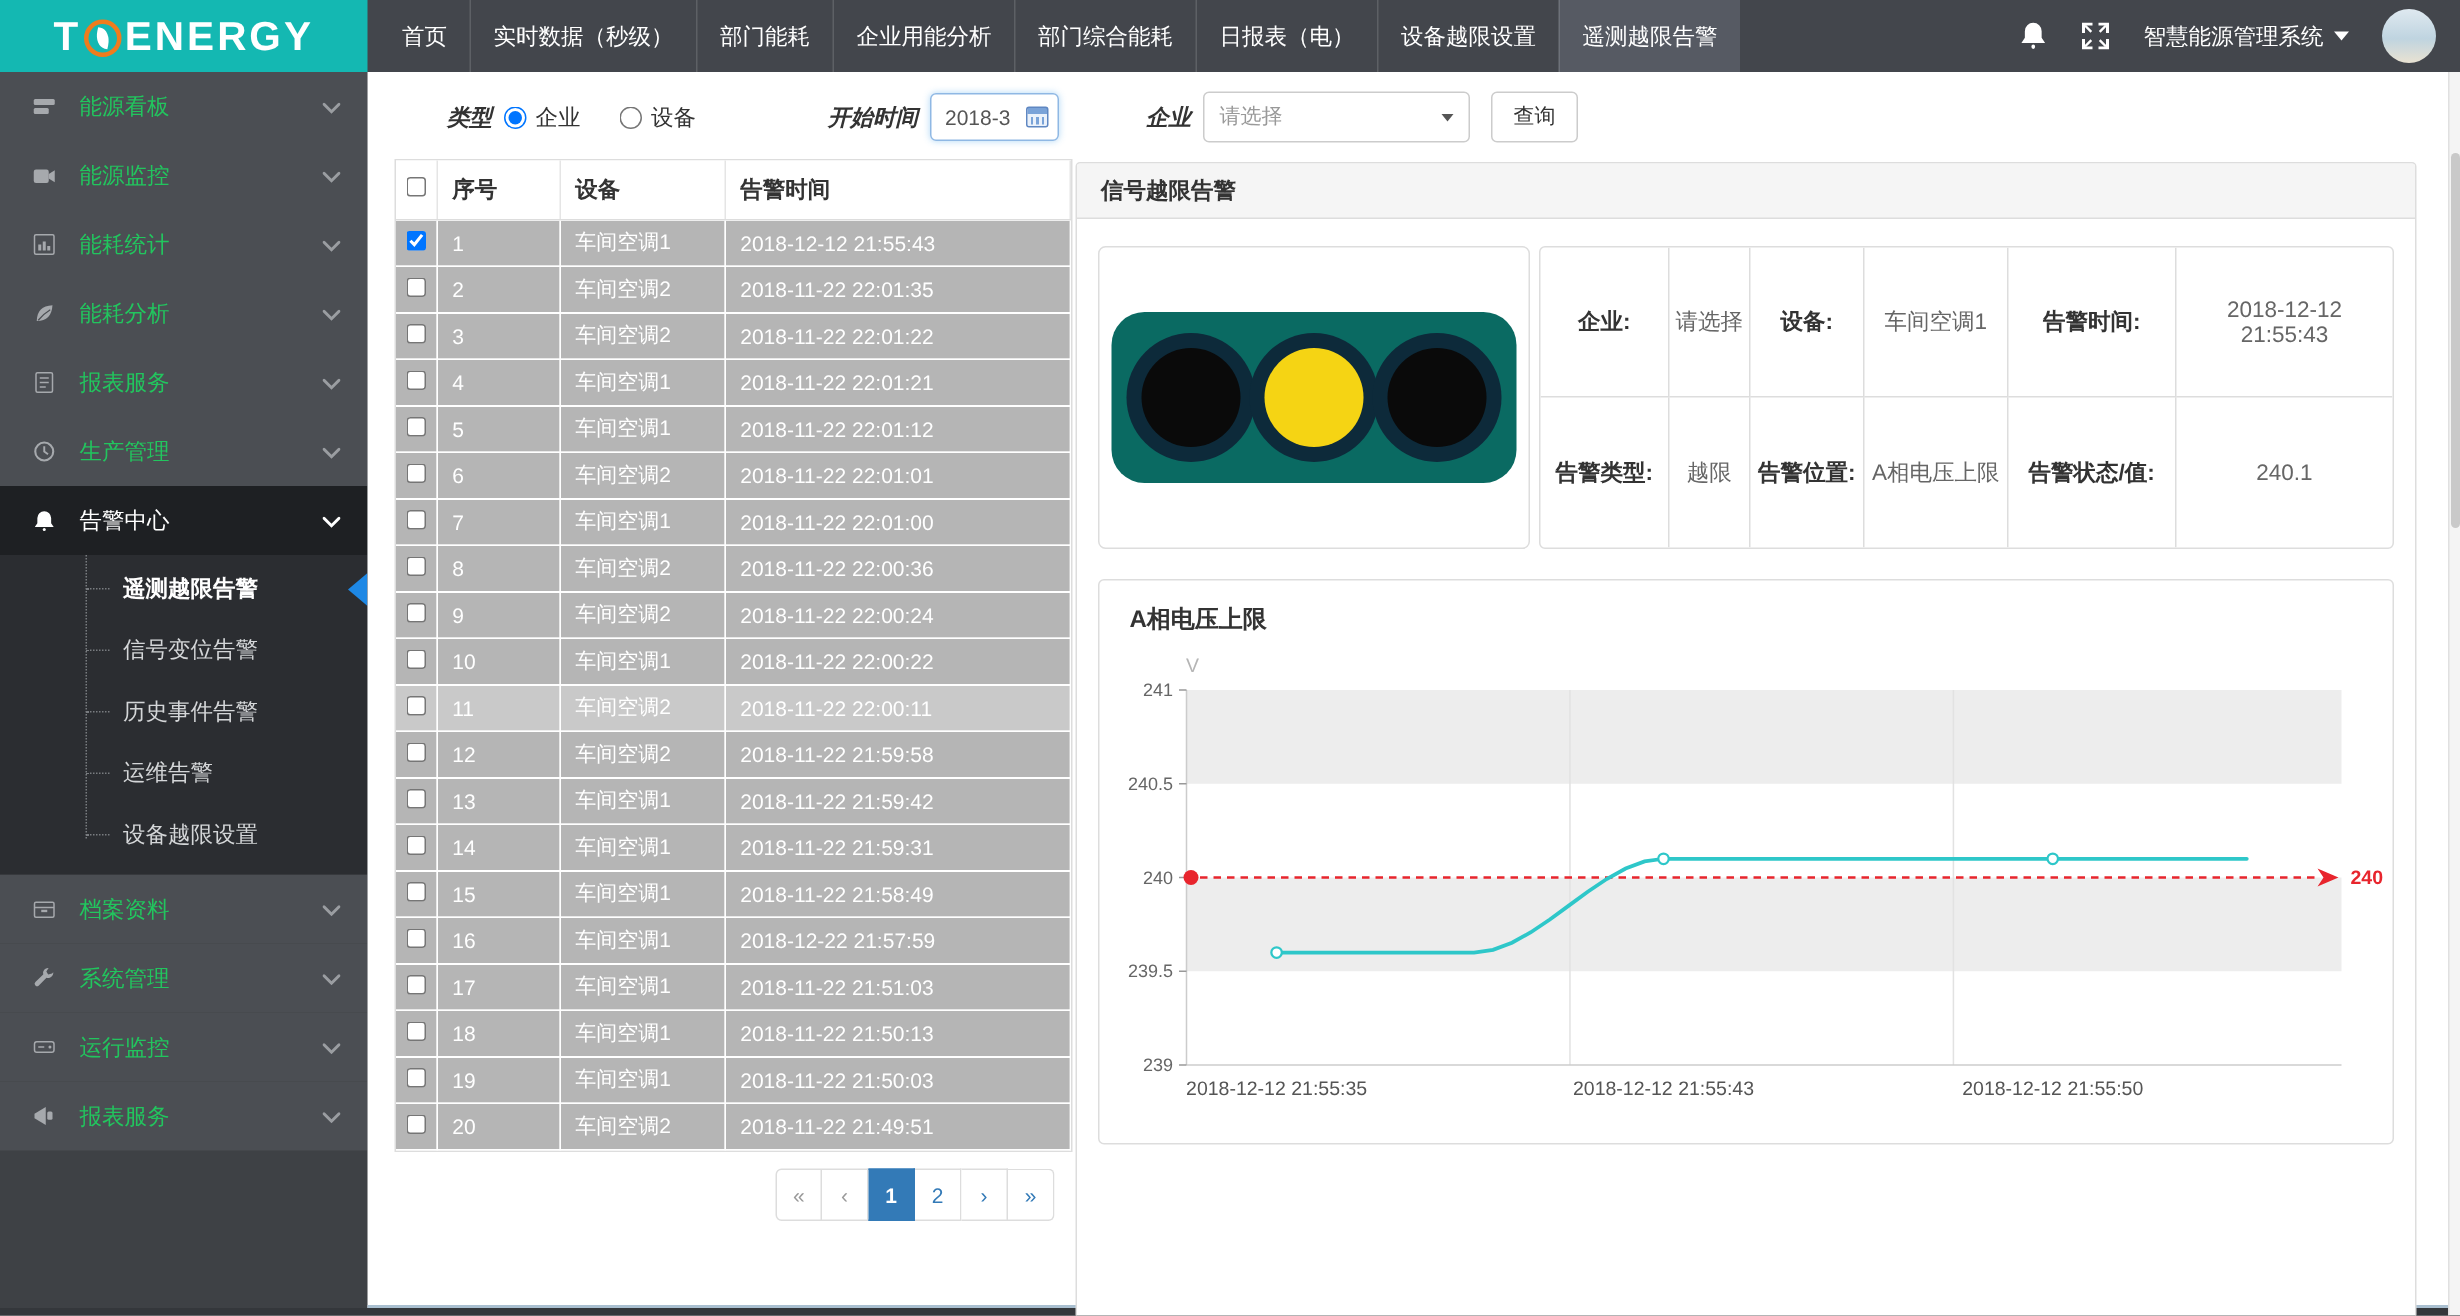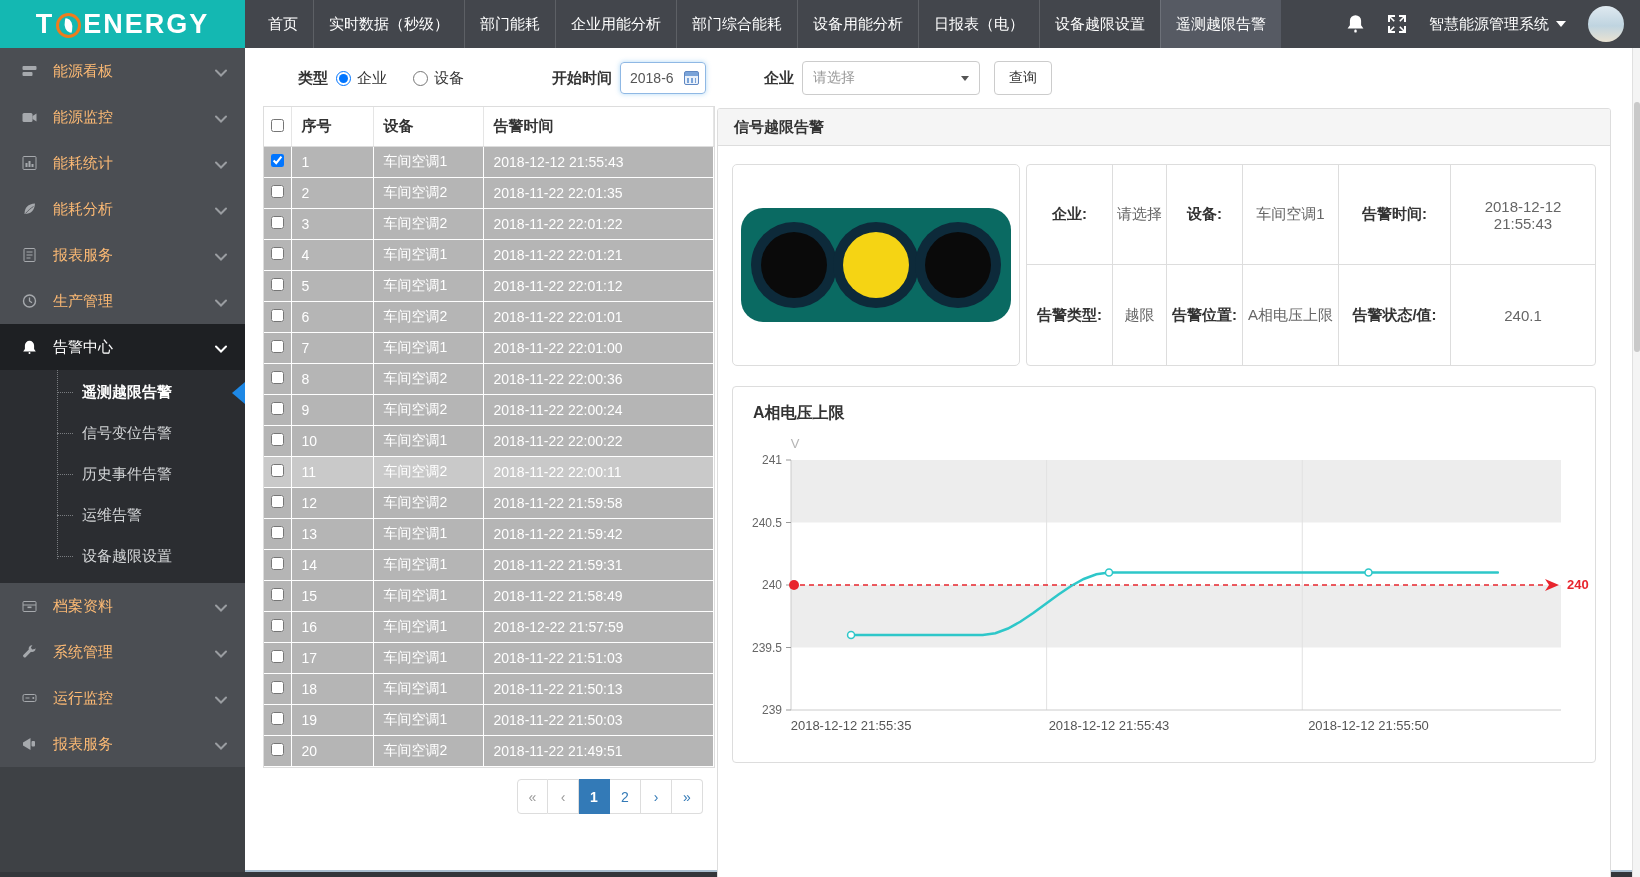--- a/index.html
+++ b/index.html
@@ -25,21 +25,21 @@
   .tb-icon { width:20px; height:20px; display:flex; align-items:center; justify-content:center; cursor:pointer; }
   .sysname { display:flex; align-items:center; gap:7px; font-size:15px; cursor:pointer; }
   .caret-down { width:0; height:0; border-left:5px solid transparent; border-right:5px solid transparent;
     border-top:6px solid #fff; }
   .avatar { width:36px; height:36px; border-radius:50%; cursor:pointer;
     background:linear-gradient(180deg,#dfe9f0 0%,#bfd4e0 55%,#e9e2d2 100%); }
 
   
   .sidebar { position:absolute; left:0; top:48px; width:245px; height:824px; background:#3e4145; overflow:hidden; }
   .side-item { height:46px; display:flex; align-items:center; padding:0 18px 0 22px;
-    background:#4b4e53; color:#fdba74; font-size:15px; cursor:pointer; }
+    background:#4b4e53; color:#22c55e; font-size:15px; cursor:pointer; }
   .side-item .icon { width:18px; height:16px; margin-right:13px; display:flex; align-items:center; color:#a6a9ad; }
   .side-item .lbl { flex:1; }
   .chev { width:12px; height:8px; }
   .side-item.open { background:#1e2023; color:#fff; }
   .side-item.open .icon { color:#fff; }
   .submenu { background:#2b2d31; position:relative; padding:2px 0 6px; }
   .submenu:before { content:""; position:absolute; left:57px; top:0; bottom:24px; border-left:1px dotted #797c80; }
   .sub-item { height:41px; display:flex; align-items:center; padding-left:82px; color:#d4d6d8;
     font-size:15px; cursor:pointer; position:relative; }
   .sub-item:before { content:""; position:absolute; left:57px; width:16px; border-top:1px dotted #797c80; }
@@ -47,21 +47,21 @@
   .sub-marker { position:absolute; right:0; top:50%; transform:translateY(-50%);
     width:0; height:0; border-top:11px solid transparent; border-bottom:11px solid transparent;
     border-right:13px solid #1e88e5; }
 
   
   .main { position:absolute; left:245px; top:48px; width:1387px; height:824px;
     background:#fff; border-bottom:2px solid #a9bfd0; }
   
   .filterbar { position:absolute; left:53px; top:10px; height:40px; display:flex; align-items:center;
     font-size:15px; color:#333; }
-  .filterbar .flabel { font-weight:bold; margin-right:8px; }
+  .filterbar .flabel { font-weight:bold; margin-right:8px;font-style:italic; }
   .radio-wrap { display:flex; align-items:center; margin-right:26px; color:#333; }
   .radio-wrap input { margin-right:6px; width:15px; height:15px; }
   .gap1 { width:62px; } .gap2 { width:58px; }
   .date-input { width:86px; height:32px; border:1px solid #8fb8e4; border-radius:4px;
     box-shadow:0 0 5px rgba(82,168,236,.45); display:flex; align-items:center; padding:0 6px 0 9px;
     color:#555; font-size:14px; cursor:text; }
   .date-input .val { flex:1; }
   .cal-icon { width:15px; height:14px; border:1px solid #5f87c2; border-radius:2px;
     background:linear-gradient(180deg,#7aa3d8 0 4px,#eaf1fa 4px 100%); position:relative; }
   .cal-icon:after { content:""; position:absolute; left:2px; top:6px; width:9px; height:5px;
@@ -145,21 +145,20 @@
           <span class="leaf"></span>
         </span>
         <span>ENERGY</span>
     </div>
     <nav class="topnav" id="topnav">
         <div class="nav-item">首页</div>
         <div class="nav-item">实时数据（秒级）</div>
         <div class="nav-item">部门能耗</div>
         <div class="nav-item">企业用能分析</div>
         <div class="nav-item">部门综合能耗</div>
-        <div class="nav-item">设备用能分析</div>
         <div class="nav-item">日报表（电）</div>
         <div class="nav-item">设备越限设置</div>
         <div class="nav-item active">遥测越限告警</div>
       </nav>
     <div class="topbar-right">
       <span class="tb-icon">
         <svg width="19" height="20" viewBox="0 0 19 20">
             <path d="M9.5 1.2a5.6 5.6 0 0 0-5.6 5.6v4.4L1.6 14.6h15.8l-2.3-3.4V6.8A5.6 5.6 0 0 0 9.5 1.2z" fill="#fff"></path>
             <rect x="8.3" y="15.6" width="2.4" height="3" rx="1.2" fill="#fff"></rect>
           </svg>
@@ -347,21 +346,21 @@
         <input type="radio" name="ftype" checked="" style="">
         <span>企业</span>
       </label>
       <label class="radio-wrap">
         <input type="radio" name="ftype" style="">
         <span>设备</span>
       </label>
       <span class="gap1"></span>
       <span class="flabel">开始时间</span>
       <div class="date-input">
-        <span class="val">2018-6</span>
+        <span class="val">2018-3</span>
         <span class="cal-icon"></span>
       </div>
       <span class="gap2"></span>
       <span class="flabel">企业</span>
       <div class="select-box">
         <span class="val">请选择</span>
         <span class="select-caret"></span>
       </div>
       <button class="search-btn">查询</button>
     </div>

